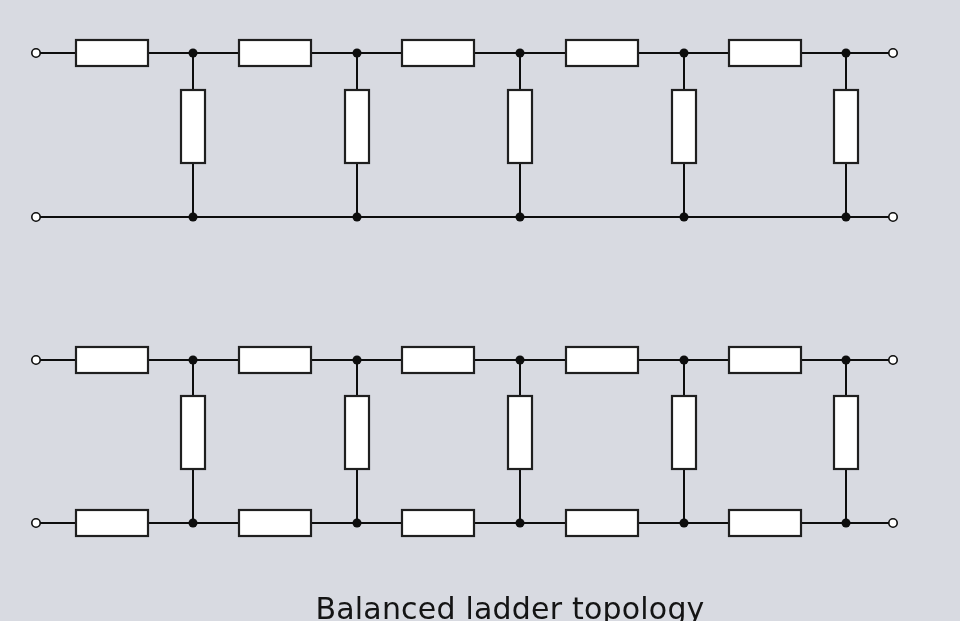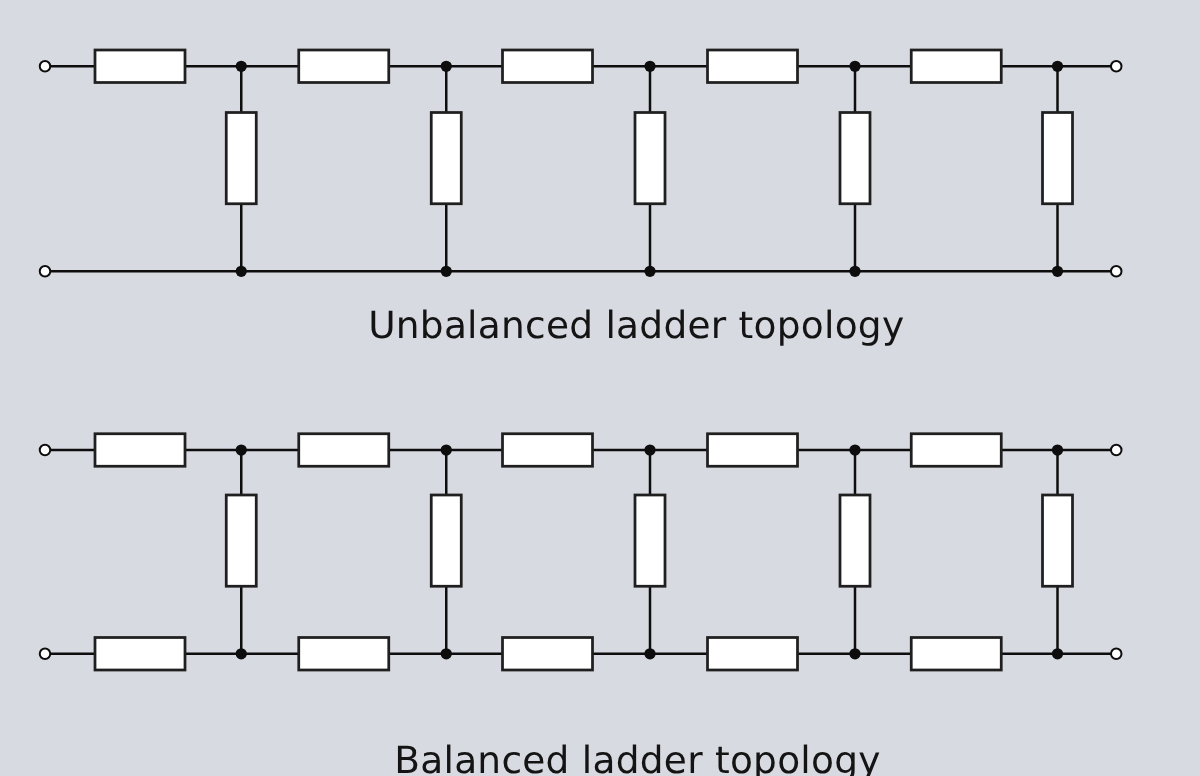--- a/index.html
+++ b/index.html
@@ -80,15 +80,14 @@
         <circle cx="357" cy="523" r="4.5" fill="#0d0d0d"></circle>
         <circle cx="520" cy="523" r="4.5" fill="#0d0d0d"></circle>
         <circle cx="684" cy="523" r="4.5" fill="#0d0d0d"></circle>
         <circle cx="846" cy="523" r="4.5" fill="#0d0d0d"></circle>
         <circle cx="36" cy="360" r="4.2" fill="#ffffff" stroke="#0d0d0d" stroke-width="1.6"></circle>
         <circle cx="893" cy="360" r="4.2" fill="#ffffff" stroke="#0d0d0d" stroke-width="1.6"></circle>
         <circle cx="36" cy="523" r="4.2" fill="#ffffff" stroke="#0d0d0d" stroke-width="1.6"></circle>
         <circle cx="893" cy="523" r="4.2" fill="#ffffff" stroke="#0d0d0d" stroke-width="1.6"></circle>
       </g>
     </svg>
-  <div class="diagram-title" id="title-0" style="left: 509px; top: 244px; font-size: 30px; color: rgb(20, 20, 20);">Unbalanced ladder topology</div>
   <div class="diagram-title" id="title-1" style="left: 510px; top: 592px; font-size: 30px; color: rgb(20, 20, 20);">Balanced ladder topology</div>
 </div>
 
 </body></html>

